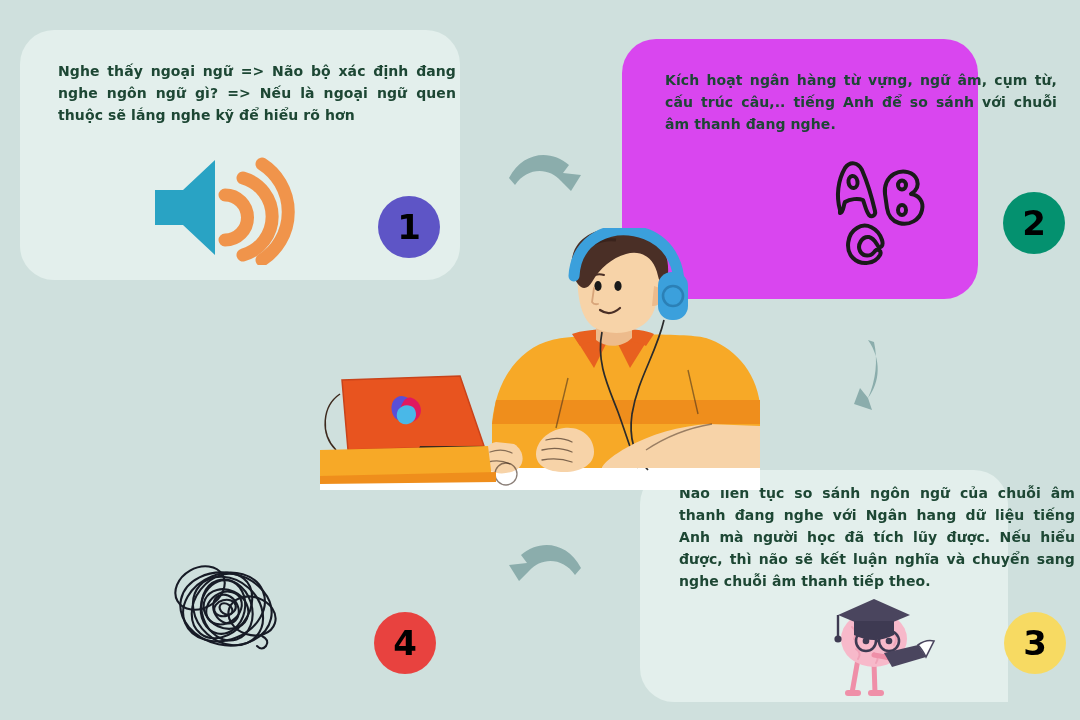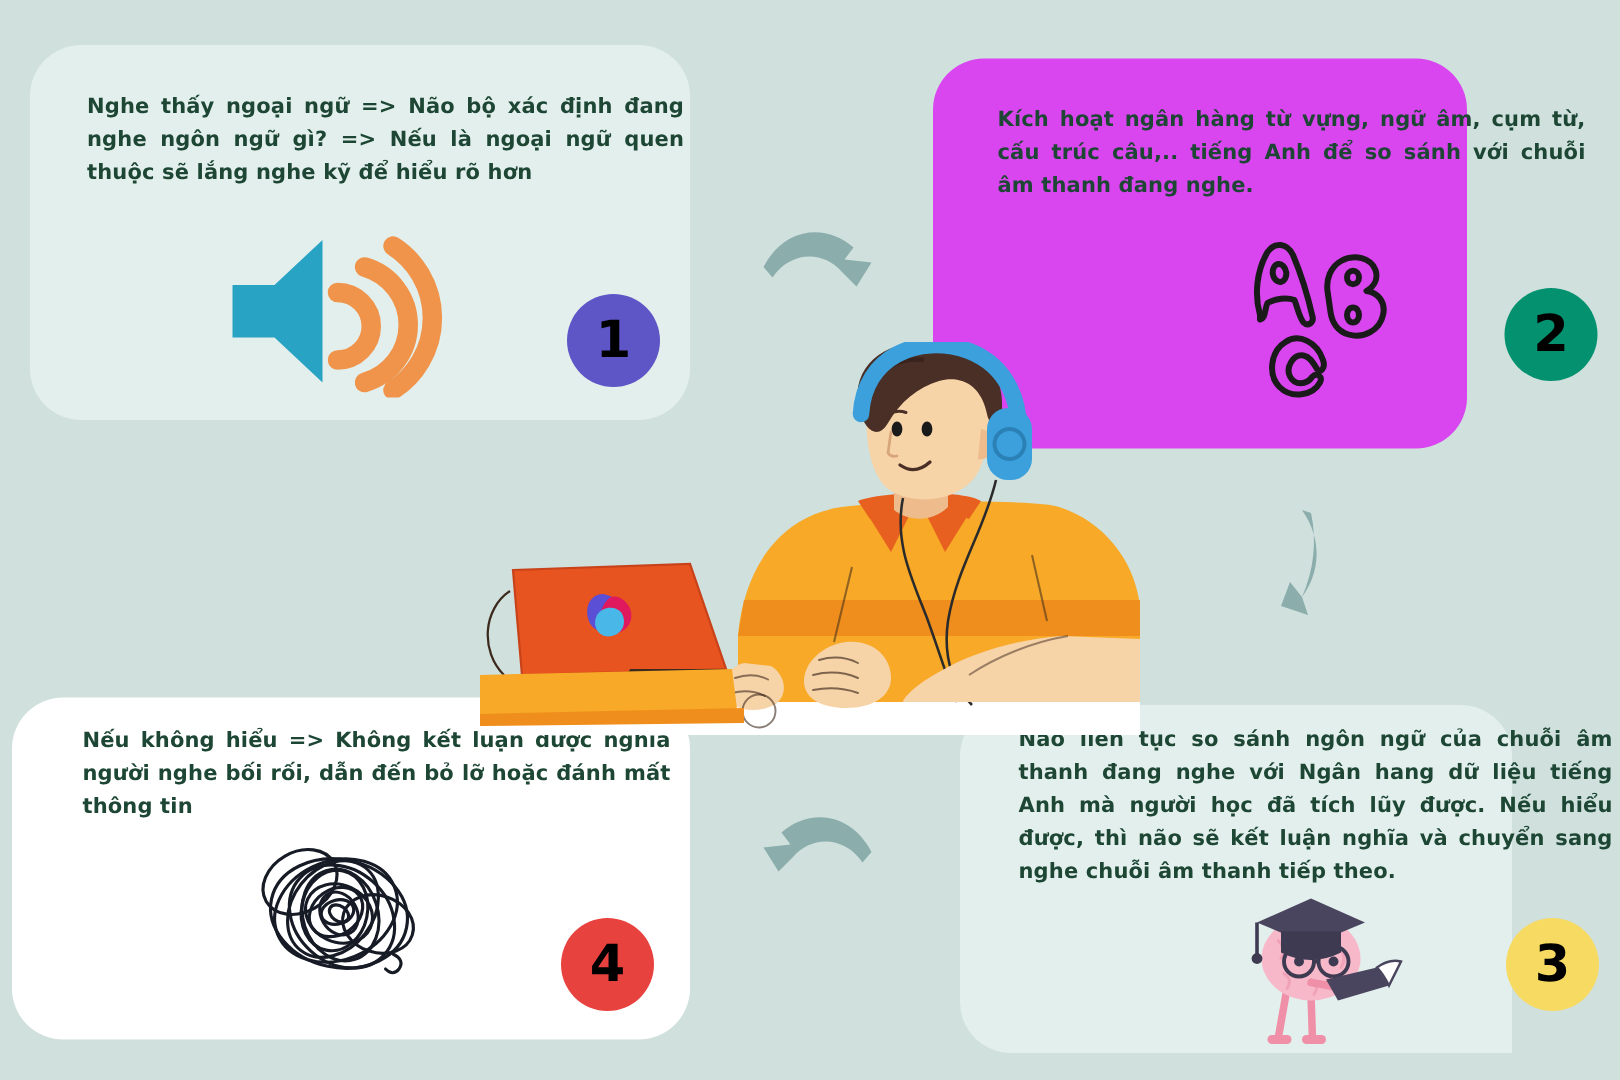--- a/index.html
+++ b/index.html
@@ -164,23 +164,20 @@
       <path d="M32 24 L32 38 Q52 48 72 38 L72 24" fill="#3e3a52"></path>
       <path d="M16 18 L16 40" stroke="#3e3a52" stroke-width="2.4" fill="none"></path>
       <circle cx="16" cy="42" r="3.6" fill="#3e3a52"></circle>
     </svg>
   </div>
 
   <div class="badge" id="badge3">
     <span>3</span>
   </div>
 
-  <div class="card" id="card4">
-    <div class="card-text">Nếu không hiểu =&gt; Không kết luận được nghĩa người nghe bối rối, dẫn đến bỏ lỡ hoặc đánh mất thông tin</div>
-  </div>
 
   <div id="scribble-icon">
     <svg width="150" height="115" viewBox="0 0 150 115">
       <g fill="none" stroke="#171b26" stroke-width="2.1" stroke-linecap="round">
         <ellipse cx="74" cy="57" rx="46" ry="36" transform="rotate(12 74 57)"></ellipse>
         <ellipse cx="72" cy="55" rx="42" ry="33" transform="rotate(-22 72 55)"></ellipse>
         <ellipse cx="76" cy="59" rx="38" ry="31" transform="rotate(42 76 59)"></ellipse>
         <ellipse cx="70" cy="54" rx="35" ry="27" transform="rotate(-52 70 54)"></ellipse>
         <ellipse cx="75" cy="58" rx="31" ry="25" transform="rotate(72 75 58)"></ellipse>
         <ellipse cx="71" cy="55" rx="27" ry="22" transform="rotate(-78 71 55)"></ellipse>

